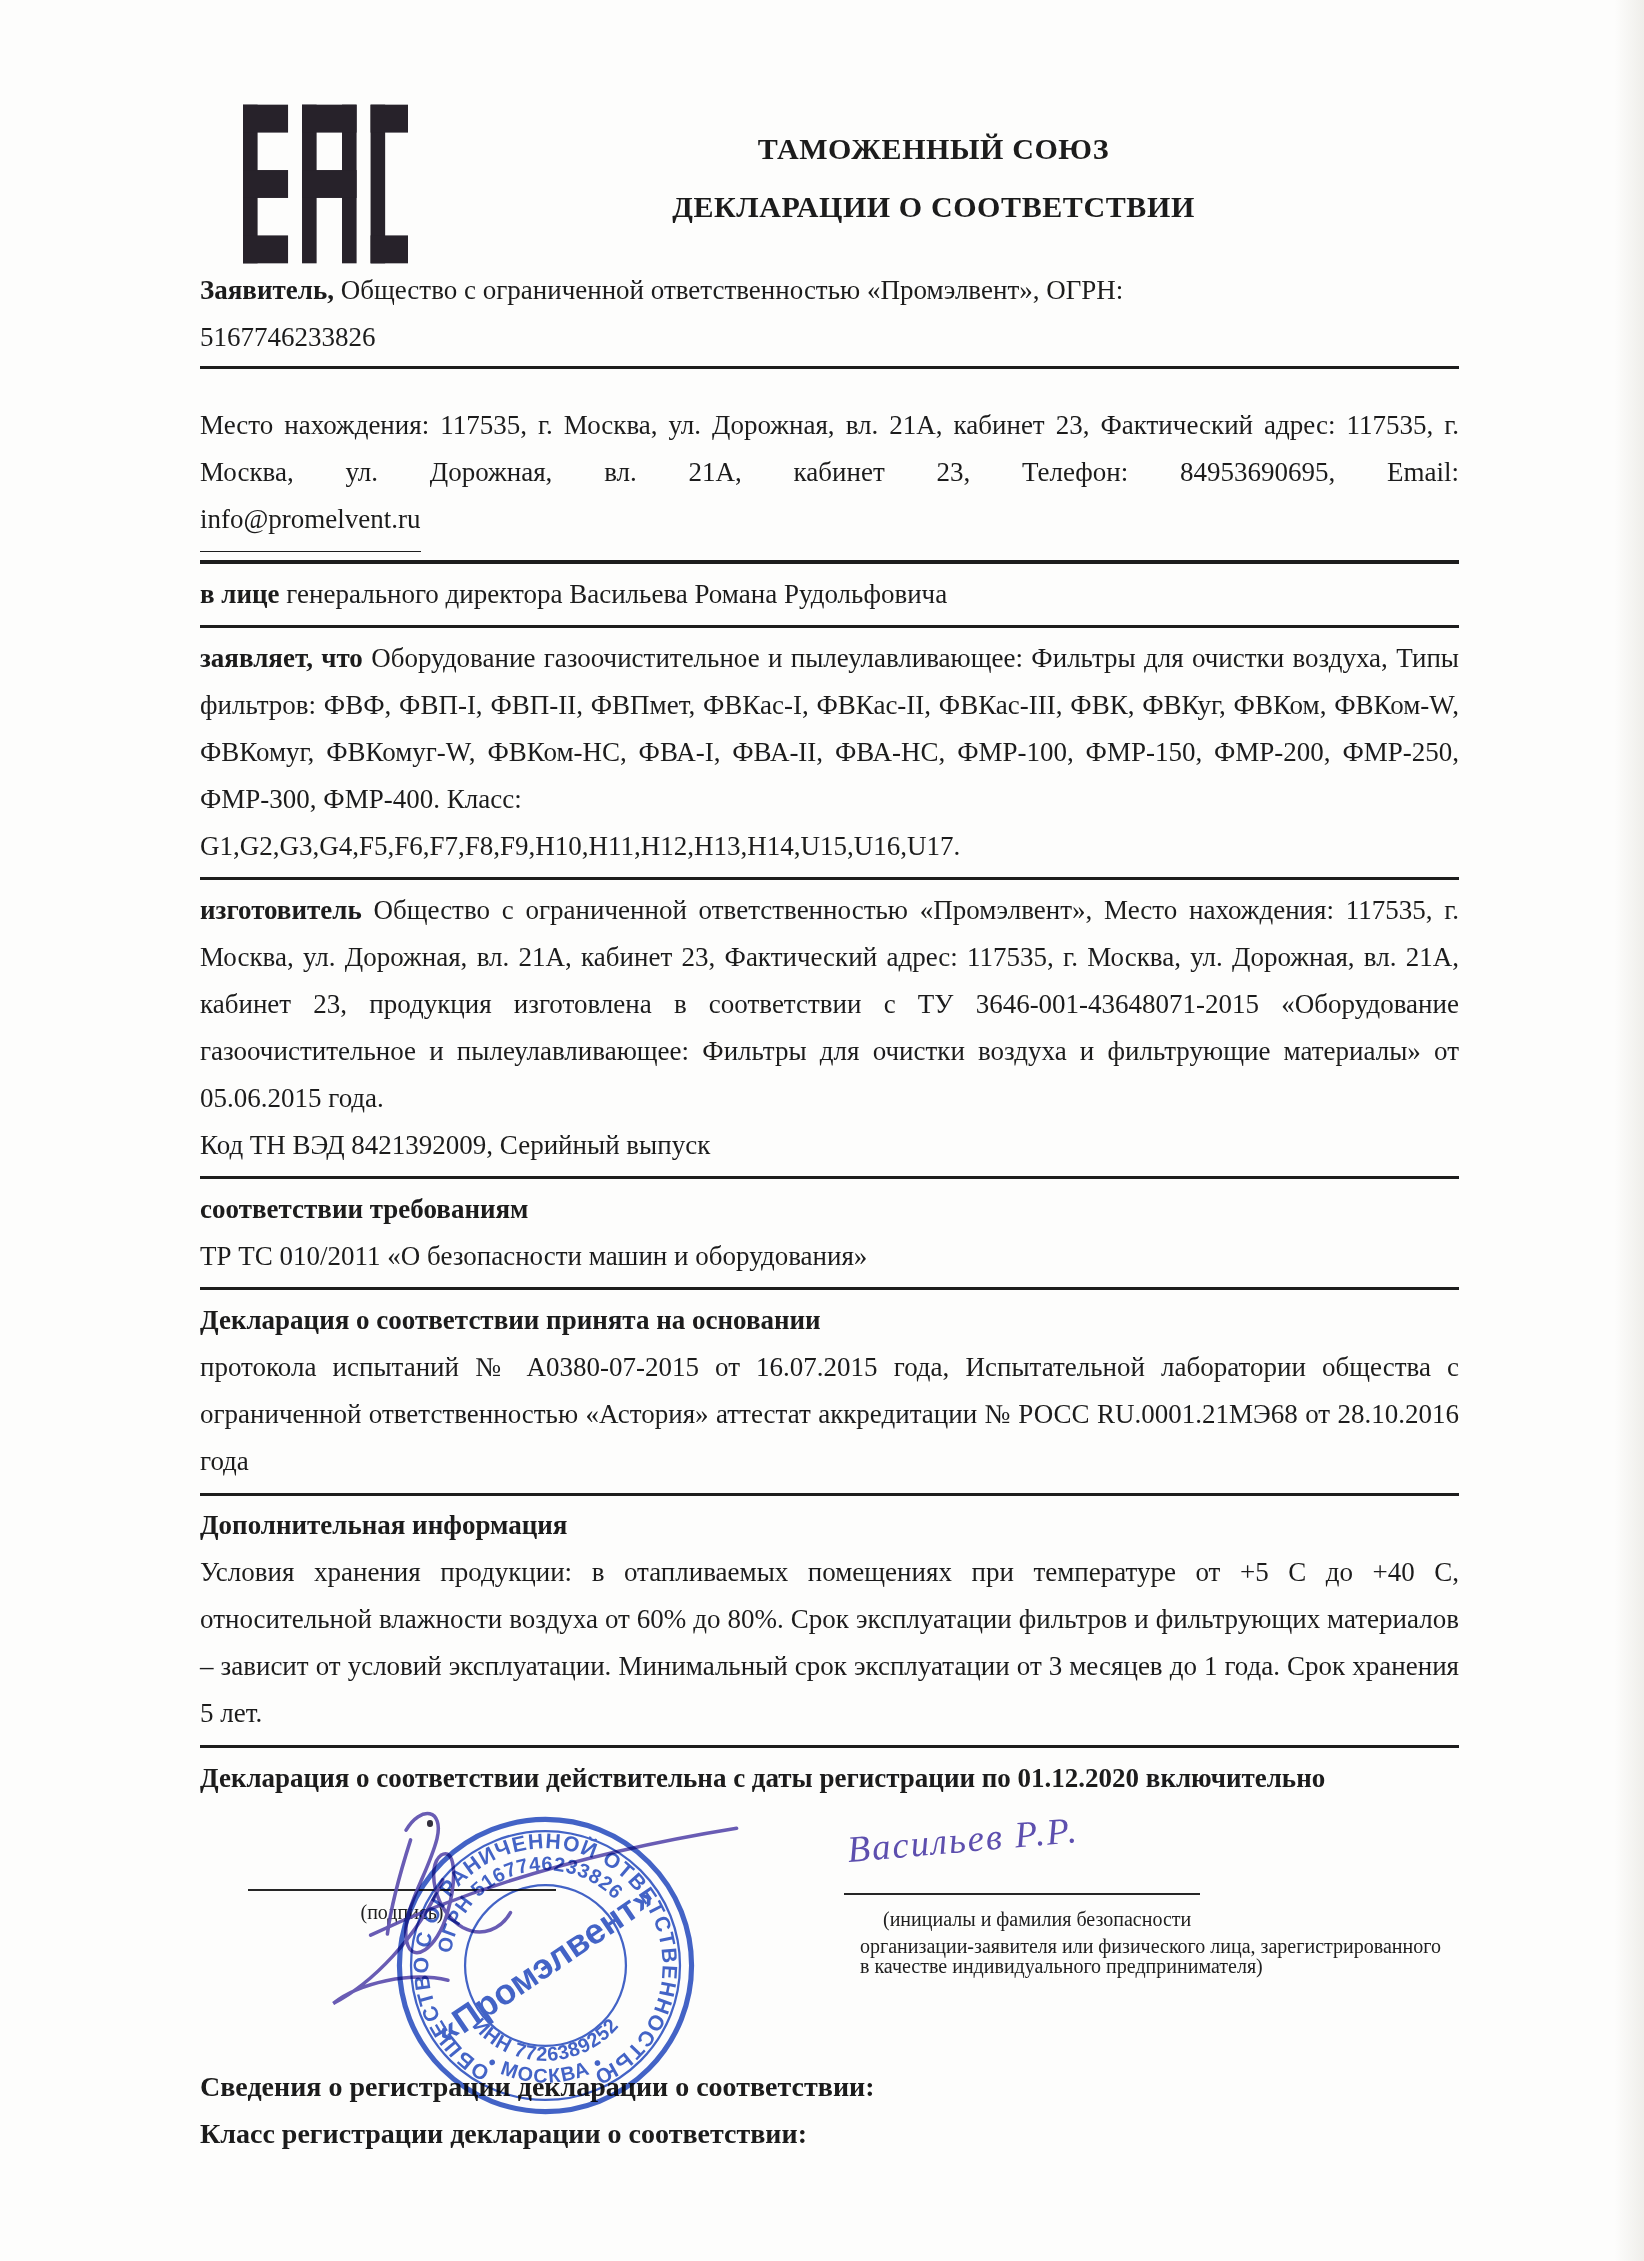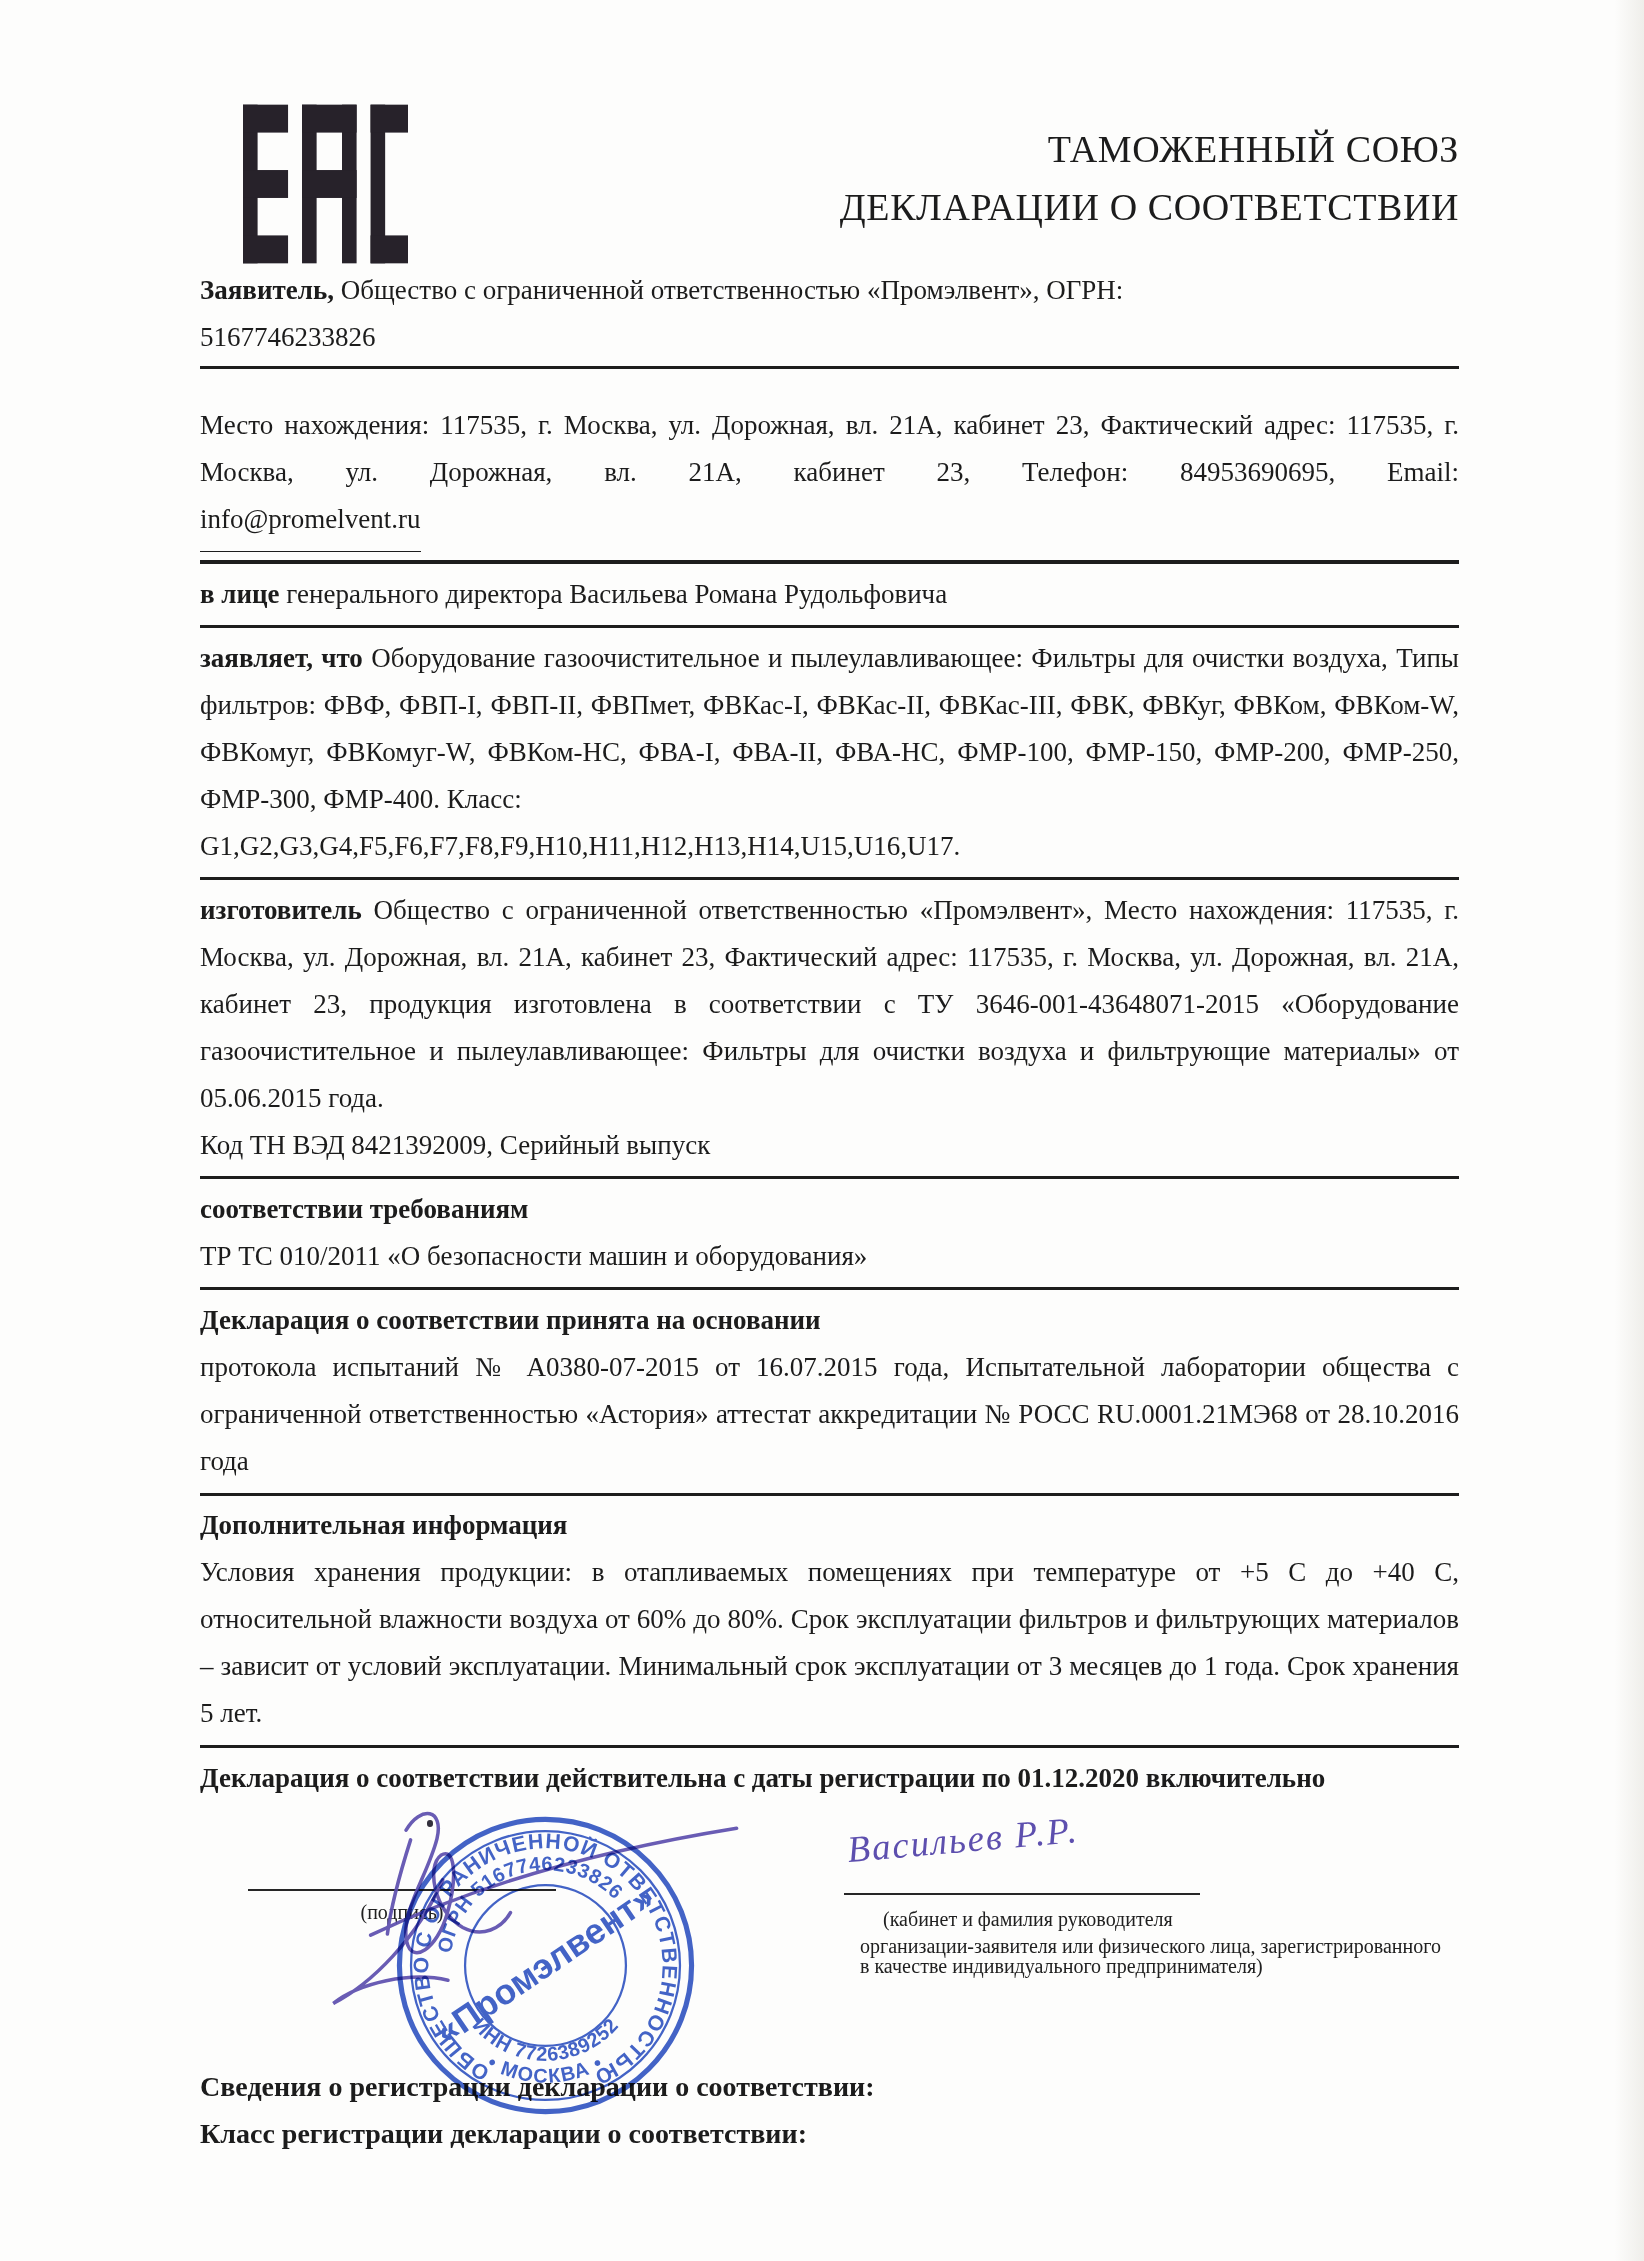--- a/index.html
+++ b/index.html
@@ -6,21 +6,21 @@
   .page {
     position:relative; width:1644px; height:2261px; margin:0 auto;
     background:linear-gradient(90deg,#fdfdfc 0%,#fdfdfc 98.2%,#efeeea 100%);
     color:#1c1c1c;
     font-family:"Liberation Serif","DejaVu Serif",serif;
     font-size:27px; overflow:hidden;
   }
   .content { position:absolute; left:200px; width:1259px; top:0; }
   header.doc-header { margin-top:104px; display:flex; align-items:flex-start; height:162px; }
   .eac-logo { width:165px; height:160px; margin-left:43px; flex:0 0 auto; }
-  .titles { flex:1; text-align:right; font-weight:normal; font-size:38px;
+  .titles { flex:1; text-align:center; font-weight:bold; font-size:30px;
             line-height:58px; padding-top:15.5px; letter-spacing:0.6px; }
   .sec { border-bottom:3.2px solid #1d1d1d; padding:6.4px 0 7.7px; }
   .sec-heavy { border-bottom-width:4.5px; }
   .para { margin:0; line-height:47px; }
   .jst { text-align:justify; }
   .jst-all { text-align:justify; text-align-last:justify;margin-top:33px; }
   .b { font-weight:bold; }
   .ogrn-line { line-height:47px; border-bottom:3.2px solid #1d1d1d; padding-bottom:5.2px; margin-bottom:1.9px; }
   .email-line { line-height:47px; padding-bottom:9px; }
   .email-underline { border-bottom:1.9px solid #1d1d1d; padding-bottom:17px; }
@@ -126,21 +126,21 @@
           <path d="M 150,208 C 330,122 532,72 718,42"></path>
           <path d="M 212,60 C 198,104 182,160 176,206"></path>
         </g>
       </svg>
 
       <div class="sig-line sig-line-left"></div>
       <div class="sig-caption cap-podpis">(подпись)</div>
 
       <div class="name-script">Васильев Р.Р.</div>
       <div class="sig-line sig-line-right"></div>
-      <div class="sig-caption cap-initials-1">(кабинет и фамилия руководителя</div>
+      <div class="sig-caption cap-initials-1">(инициалы и фамилия безопасности</div>
       <div class="sig-caption cap-initials-2">организации-заявителя или физического лица, зарегистрированного</div>
       <div class="sig-caption cap-initials-3">в качестве индивидуального предпринимателя)</div>
 
       <svg class="stamp-svg" viewBox="0 0 474 474" aria-hidden="true" style="font-size:42px">
         <defs>
           <path id="arcOuterRing" d="M 237,419 a 182,182 0 1,1 0,-364 a 182,182 0 1,1 0,364"></path>
           <path id="arcBottomOuter" d="M 55,237 a 182,182 0 0,0 364,0"></path>
           <path id="arcTopInner" d="M 89,237 a 148,148 0 0,1 296,0"></path>
           <path id="arcBottomInner" d="M 89,237 a 148,148 0 0,0 296,0"></path>
         </defs>

